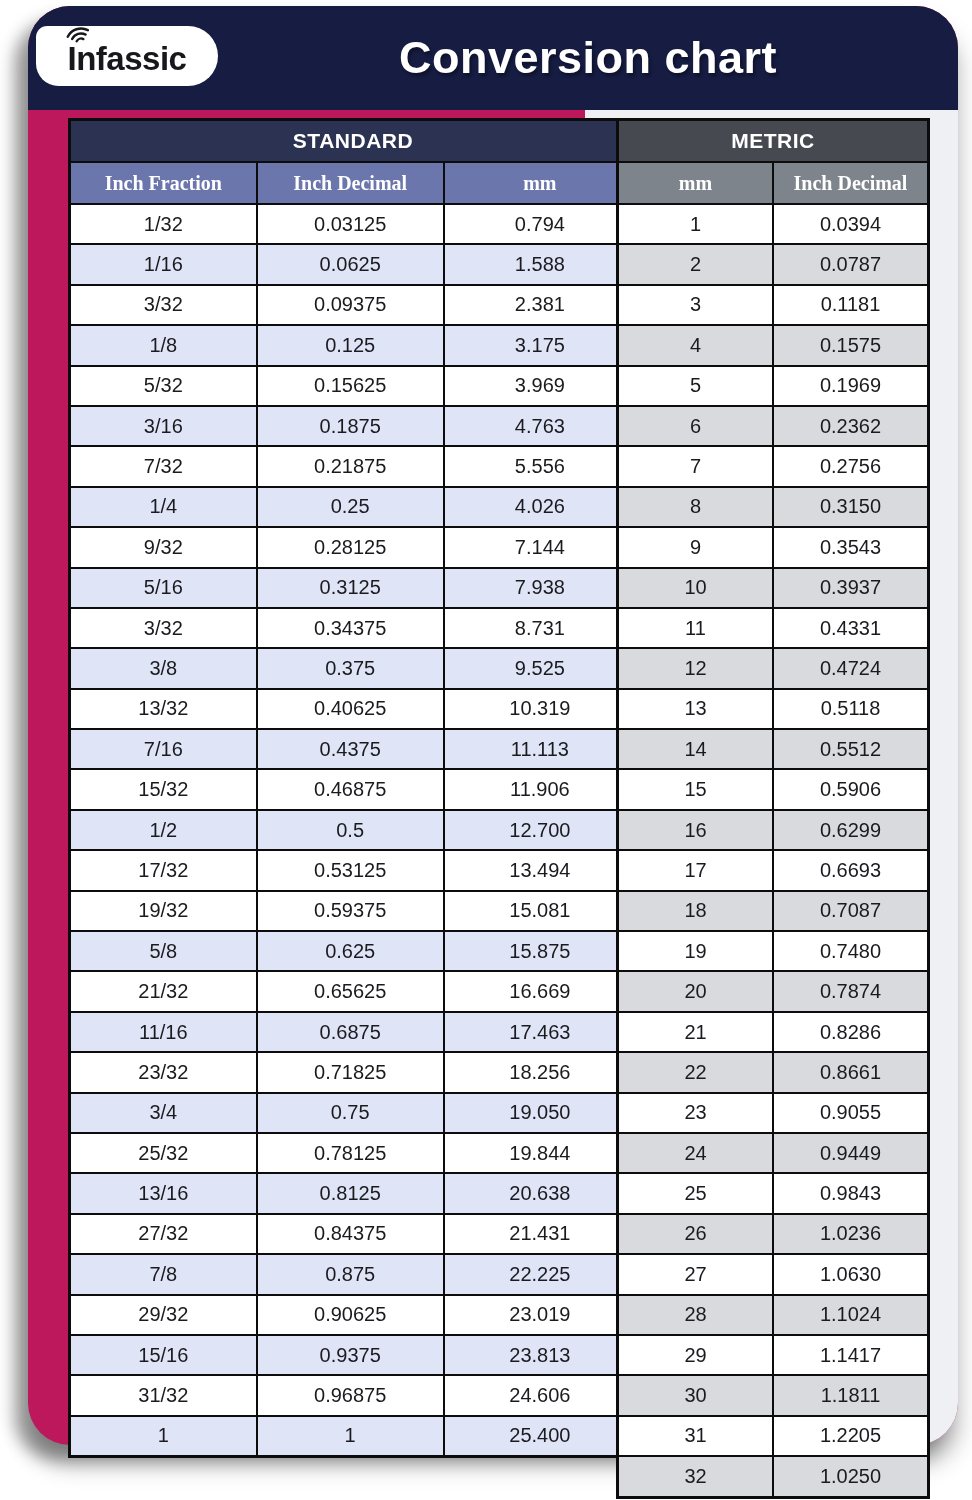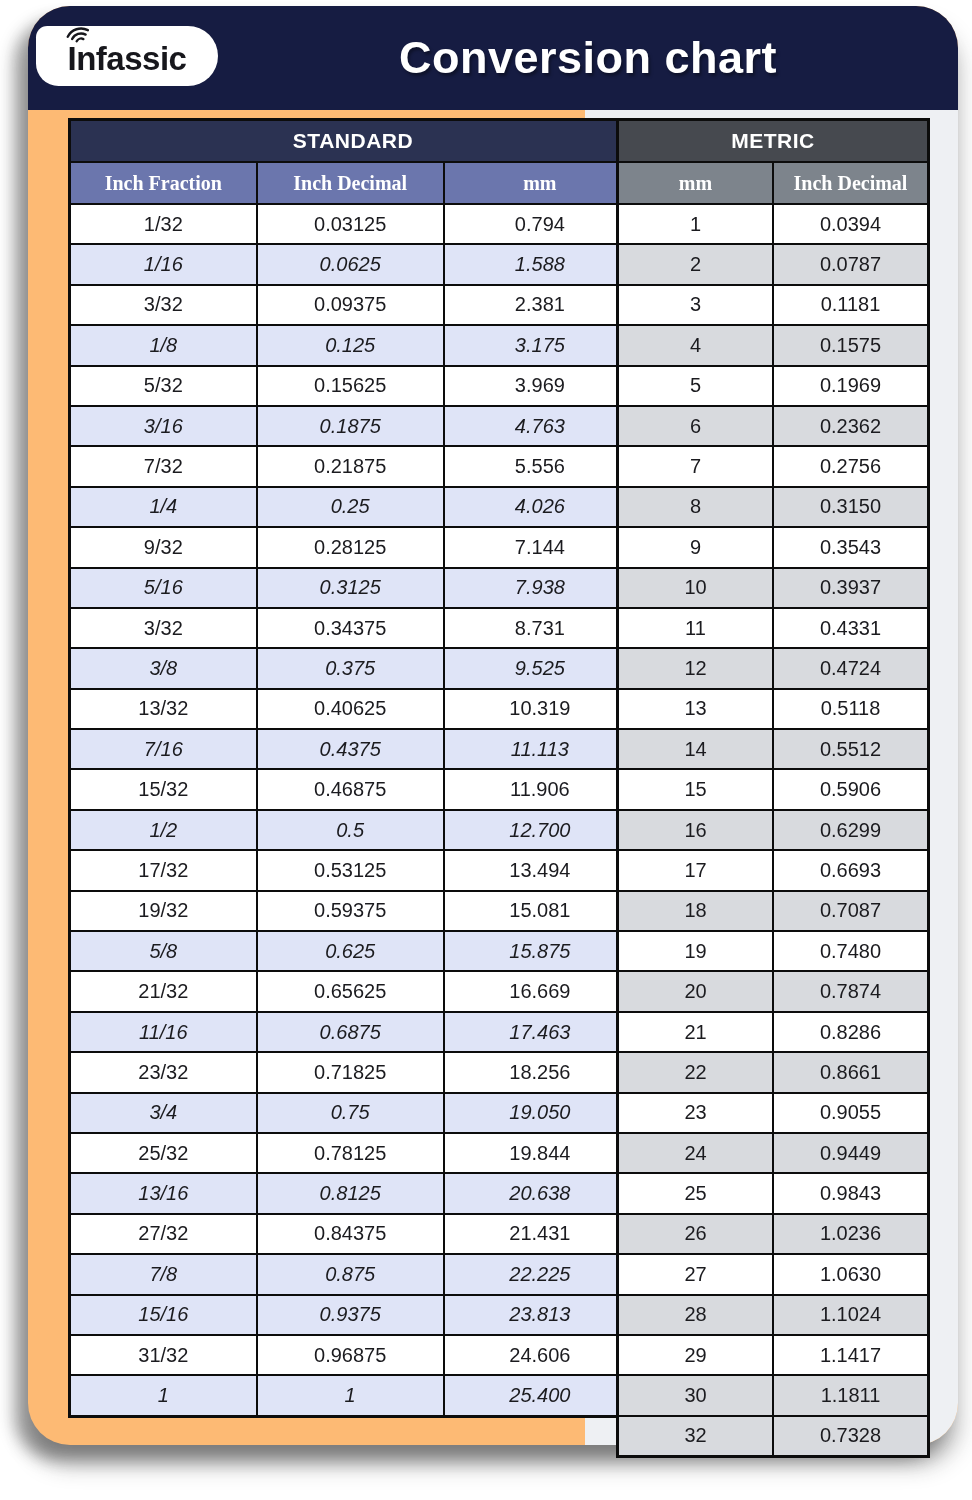--- a/index.html
+++ b/index.html
@@ -5,21 +5,21 @@
   html,body{margin:0;padding:0;}
   body{
     width:972px;height:1500px;
     background:#ffffff;
     font-family:"Liberation Sans","DejaVu Sans",sans-serif;
     position:relative;overflow:hidden;
     -webkit-font-smoothing:antialiased;
   }
   .card{
     position:absolute;left:28px;top:6px;width:930px;height:1439px;
-    background:#fdba74;border-radius:42px;
+    background:#be185d;border-radius:42px;
     box-shadow:-14px 14px 16px rgba(40,40,40,0.40), 0 20px 22px rgba(40,40,40,0.35);
   }
   .right-zone{
     position:absolute;left:557px;top:104px;right:0;bottom:0;
     background:#eef0f3;border-radius:0 0 42px 0;
   }
   .band{
     position:absolute;left:0;top:0;right:0;height:104px;
     background:#161c42;border-radius:42px 42px 0 0;
   }
@@ -60,21 +60,21 @@
   }
   .tbl-cols th{
     height:40px;color:#ffffff;font-size:20px;font-weight:700;font-family:Liberation Serif, serif;
   }
   tbody td{
     height:38.4px;font-size:20px;font-weight:400;color:#1b1b1f;
   }
   .std{left:40px;width:570px;}
   .std .tbl-title th{background:#2b3252;}
   .std .tbl-cols th{background:#6b76ad;}
-  .std tbody tr.alt td{background:#dfe4f7;font-style:italic;}
+  .std tbody tr.alt td{background:#dfe4f7;}
   .met{left:588px;width:314px;padding-left:47px;}
   .met .tbl-title th{background:#46494f;}
   .met .tbl-cols th{background:#7d848c;}
   .met tbody tr.alt td{background:#d8dade;}
 </style>
 </head>
 <body>
 
 <div class="card">
   <div class="right-zone"></div>
@@ -240,20 +240,25 @@
         <tr>
           <td>27/32</td>
           <td>0.84375</td>
           <td>21.431</td>
         </tr>
         <tr class="alt">
           <td>7/8</td>
           <td>0.875</td>
           <td>22.225</td>
         </tr>
+        <tr>
+          <td>29/32</td>
+          <td>0.90625</td>
+          <td>23.019</td>
+        </tr>
         <tr class="alt">
           <td>15/16</td>
           <td>0.9375</td>
           <td>23.813</td>
         </tr>
         <tr>
           <td>31/32</td>
           <td>0.96875</td>
           <td>24.606</td>
         </tr>
@@ -393,19 +398,23 @@
           <td>1.1024</td>
         </tr>
         <tr>
           <td>29</td>
           <td>1.1417</td>
         </tr>
         <tr class="alt">
           <td>30</td>
           <td>1.1811</td>
         </tr>
+        <tr>
+          <td>31</td>
+          <td>1.2205</td>
+        </tr>
         <tr class="alt">
           <td>32</td>
-          <td>0.7328</td>
+          <td>1.0250</td>
         </tr>
       </tbody>
   </table>
 </div>
 
 </body></html>

